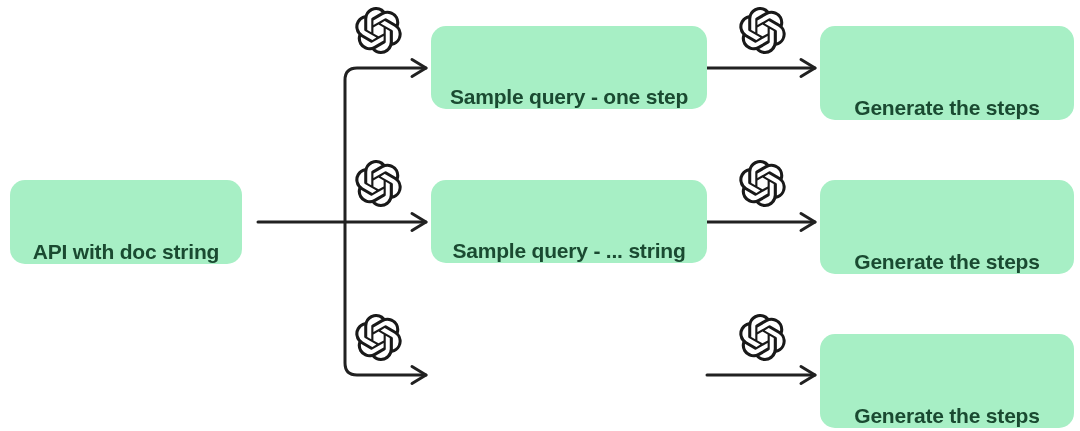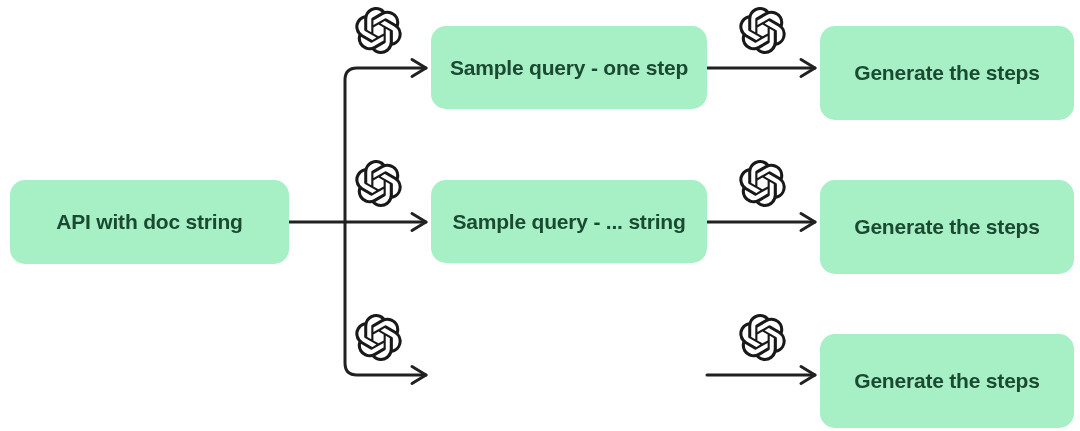--- a/index.html
+++ b/index.html
@@ -21,31 +21,31 @@
     top: 0;
     width: 1080px;
     height: 431px;
     pointer-events: none;
   }
   .node {
     position: absolute;
     background: #a7efc5;
     border-radius: 15px;
     display: flex;
-    align-items: center;
+    align-items: flex-end;
     justify-content: center;
     color: #1a4a31;
     font-size: 21px;
     font-weight: bold;
     letter-spacing: -0.2px;
     text-align: center;
     box-sizing: border-box;
     padding: 0 8px;
   }
-  .node-source { left: 10px;  top: 180px; width: 279px; height: 84px; }
+  .node-source { left: 10px;  top: 180px; width: 232px; height: 84px; }
   .node-mid    { left: 431px; width: 276px; height: 83px; }
   .node-right  { left: 820px; width: 254px; height: 94px; }
   .row-1 { top: 26px; }
   .row-2 { top: 180px; }
   .row-3 { top: 334px; }
   .logo {
     position: absolute;
     width: 47px;
     height: 47px;
   }

